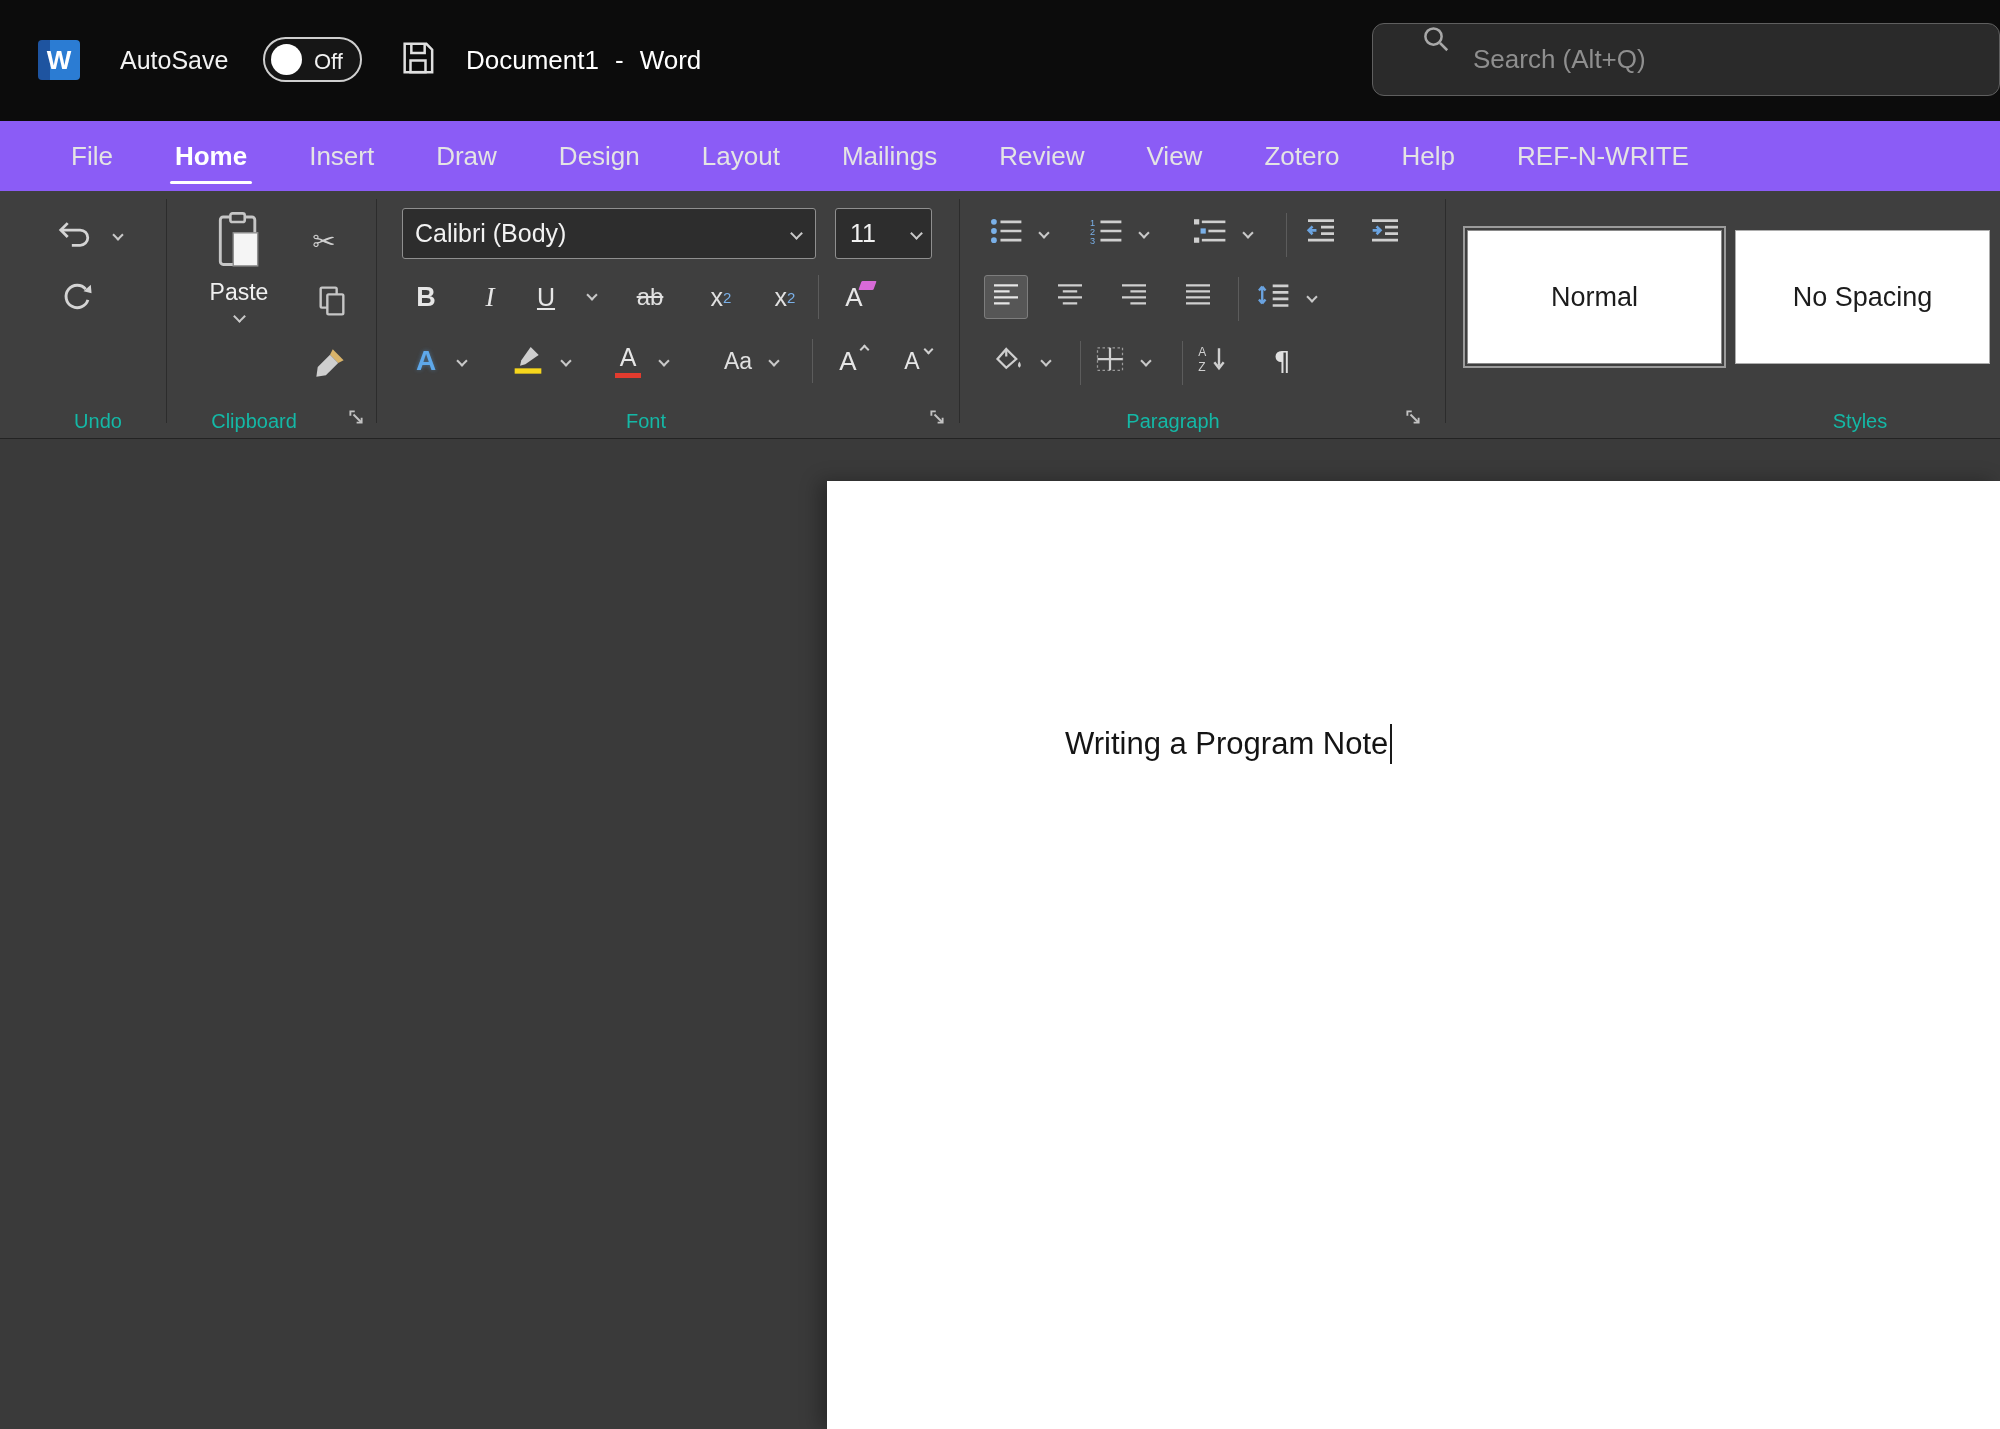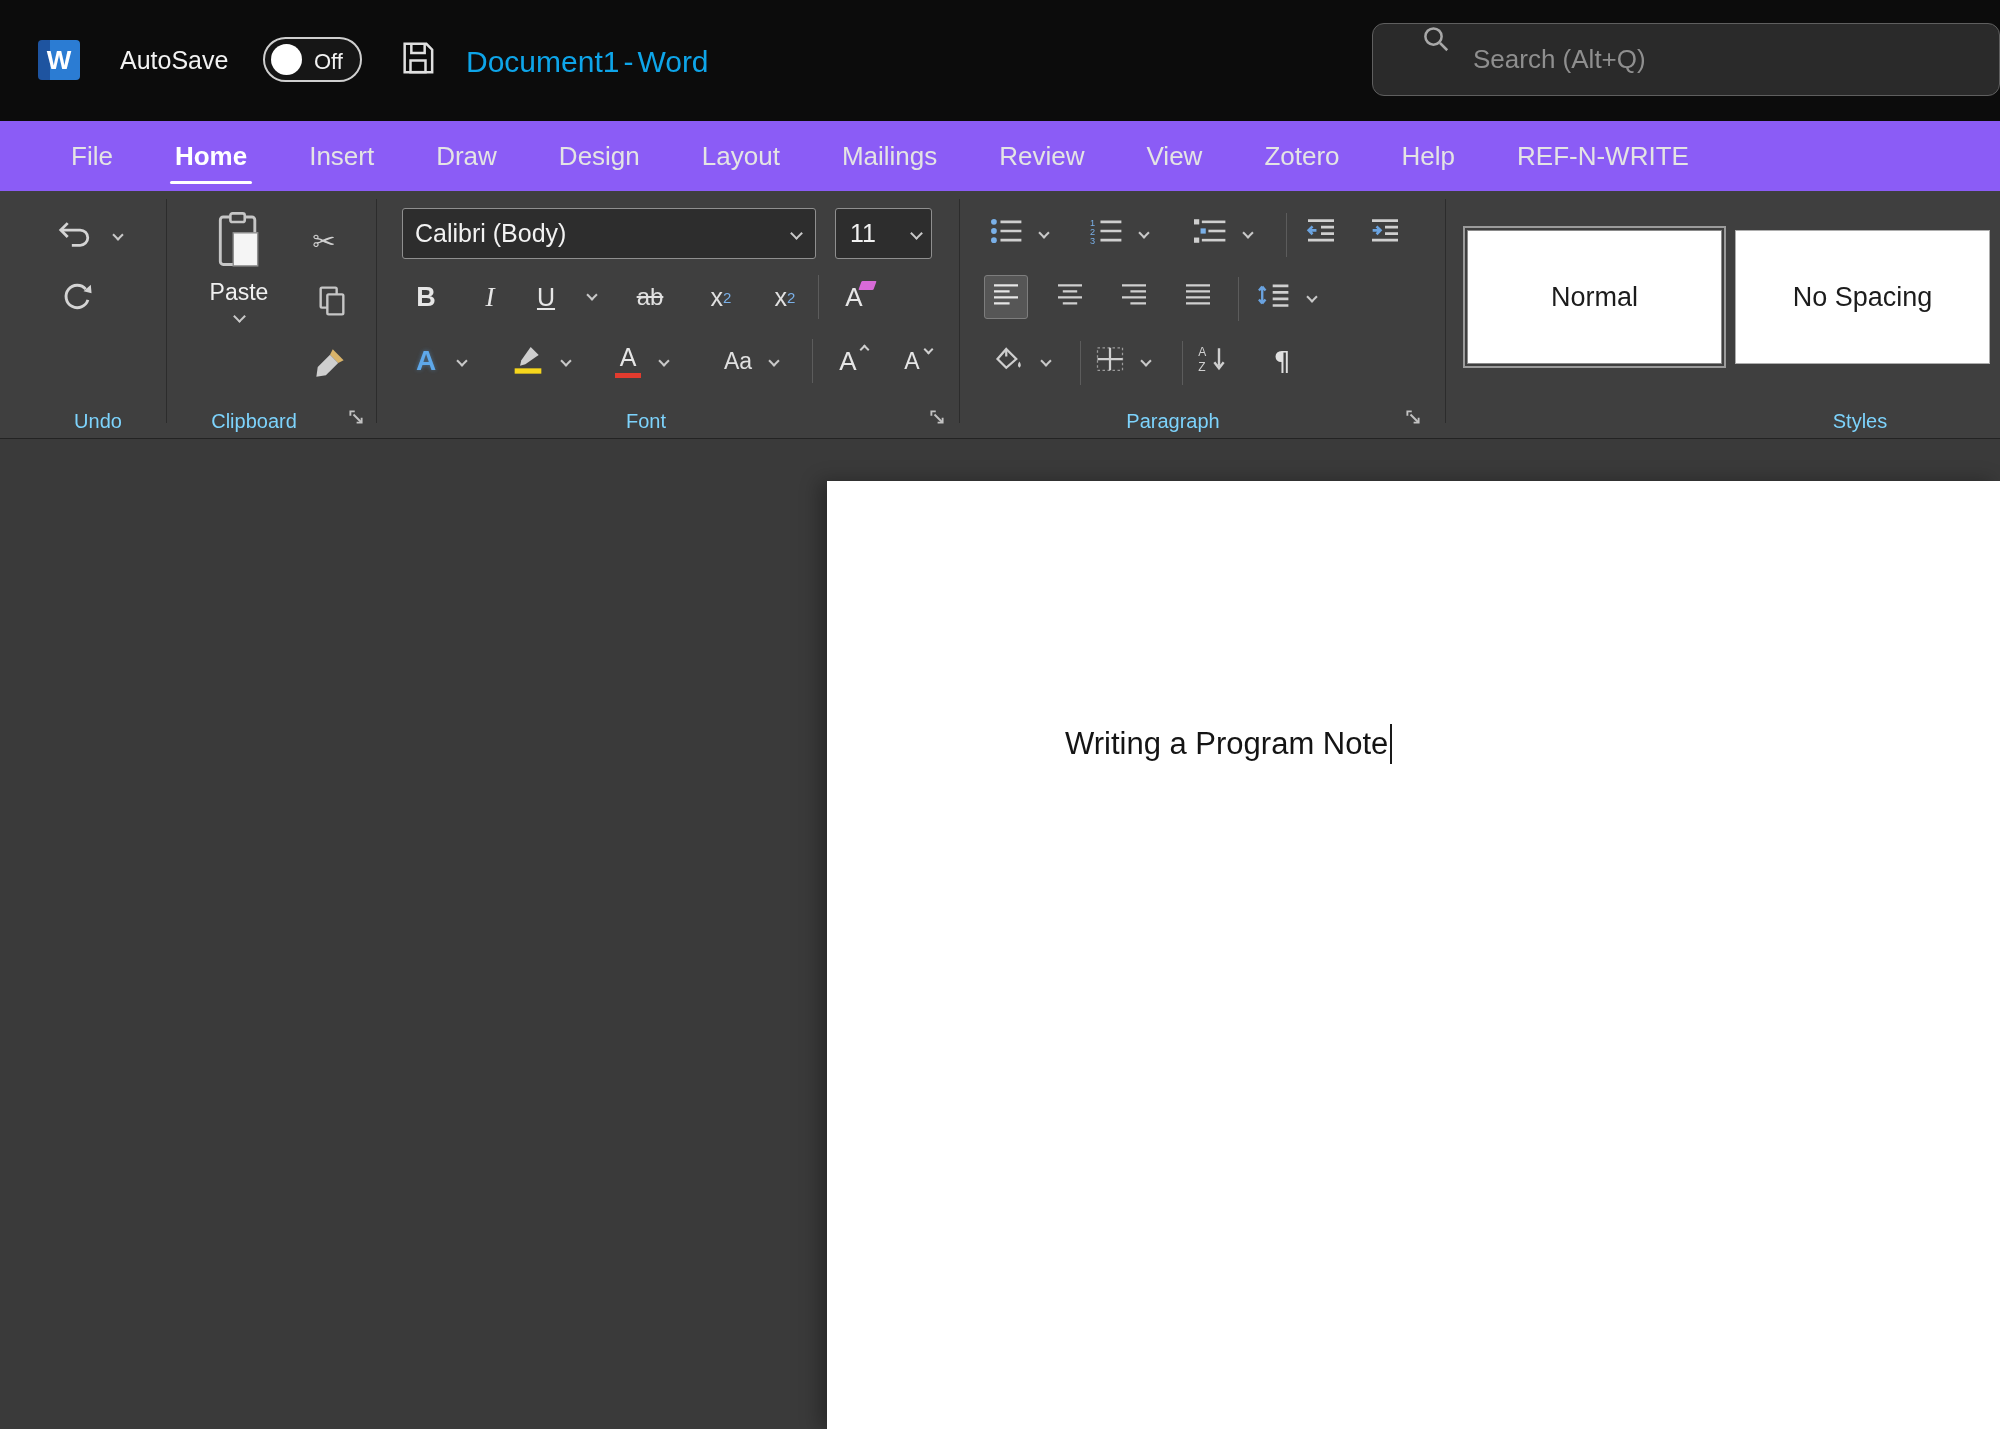--- a/index.html
+++ b/index.html
@@ -14,34 +14,34 @@
   .btn{display:flex;align-items:center;justify-content:center;}
   
   #word-icon{left:38px;top:40px;width:42px;height:40px;border-radius:4px;
     background:linear-gradient(90deg,#1e54a0 0 28%,#2b7cd3 28%);
     display:flex;align-items:center;justify-content:center;font-weight:bold;font-size:26px;color:#fff;}
   #autosave-label{left:120px;top:46px;font-size:25px;color:#f2f2f2;}
   #autosave-toggle{left:263px;top:37px;width:99px;height:45px;border:2px solid #cfcfcf;border-radius:24px;background:#161616;}
   #autosave-knob{left:6px;top:5px;width:31px;height:31px;border-radius:50%;background:#fff;position:absolute;}
   #autosave-state{position:absolute;left:49px;top:10px;font-size:22px;color:#f2f2f2;}
   #save-button{left:396px;top:38px;width:44px;height:44px;}
-  #window-title{left:466px;top:45px;display:flex;gap:4px;font-size:30px;color:#0ea5e9;}
+  #window-title{left:466px;top:45px;display:flex;gap:16px;font-size:26px;color:#ffffff;}
   #search-box{left:1372px;top:23px;width:628px;height:73px;background:#2a2a2a;border:1px solid #5f5f5f;border-radius:12px;display:flex;}
   #search-box svg{margin-left:48px;}
   #search-input{flex:1;margin-left:22px;background:transparent;border:none;outline:none;font-size:26px;color:#d8d8d8;font-family:"Liberation Sans",sans-serif;}
   #search-input::placeholder{color:#8f8f8f;}
   
   #tabs{display:flex;align-items:center;height:100%;padding-left:40px;}
   .tab{position:relative;padding:0 31px;font-size:26px;color:#e4e4e4;height:100%;display:flex;align-items:center;cursor:default;}
   .tab.active{color:#fff;font-weight:bold;}
   .tab.active::after{content:"";position:absolute;left:26px;right:26px;bottom:7px;height:3px;background:#fff;border-radius:2px;}
   
   .vsep{position:absolute;top:8px;height:224px;width:1px;background:#2c2c2c;}
   .rdiv{position:absolute;width:1px;height:44px;background:#5c5c5c;}
-  .grouplabel{position:absolute;top:219px;font-size:20px;color:#7dd3fc;text-align:center;}
+  .grouplabel{position:absolute;top:219px;font-size:20px;color:#14b8a6;text-align:center;}
   .launcher{position:absolute;top:215px;width:22px;height:22px;}
   .chev{width:9px;height:9px;border-right:2px solid #c9c9c9;border-bottom:2px solid #c9c9c9;transform:rotate(45deg);display:inline-block;}
   .chev.small{position:absolute;width:8px;height:8px;border-width:2px;}
   .combo{position:absolute;background:#2d2d2d;border:1px solid #8f8f8f;border-radius:3px;display:flex;align-items:center;font-size:25px;color:#f2f2f2;}
   .combo .chev{position:absolute;right:14px;top:20px;}
   .rbtn{position:absolute;height:44px;display:flex;align-items:center;justify-content:center;border-radius:3px;}
   .rbtn.selected{background:#565656;border:1px solid #7d7d7d;}
   .rletter{font-size:27px;color:#e6e6e6;}
   .uicon{font-family:"DejaVu Sans",sans-serif;color:#cfcfcf;}
   .caret{position:absolute;width:7px;height:7px;border:0 solid #cfcfcf;transform:rotate(45deg);}

